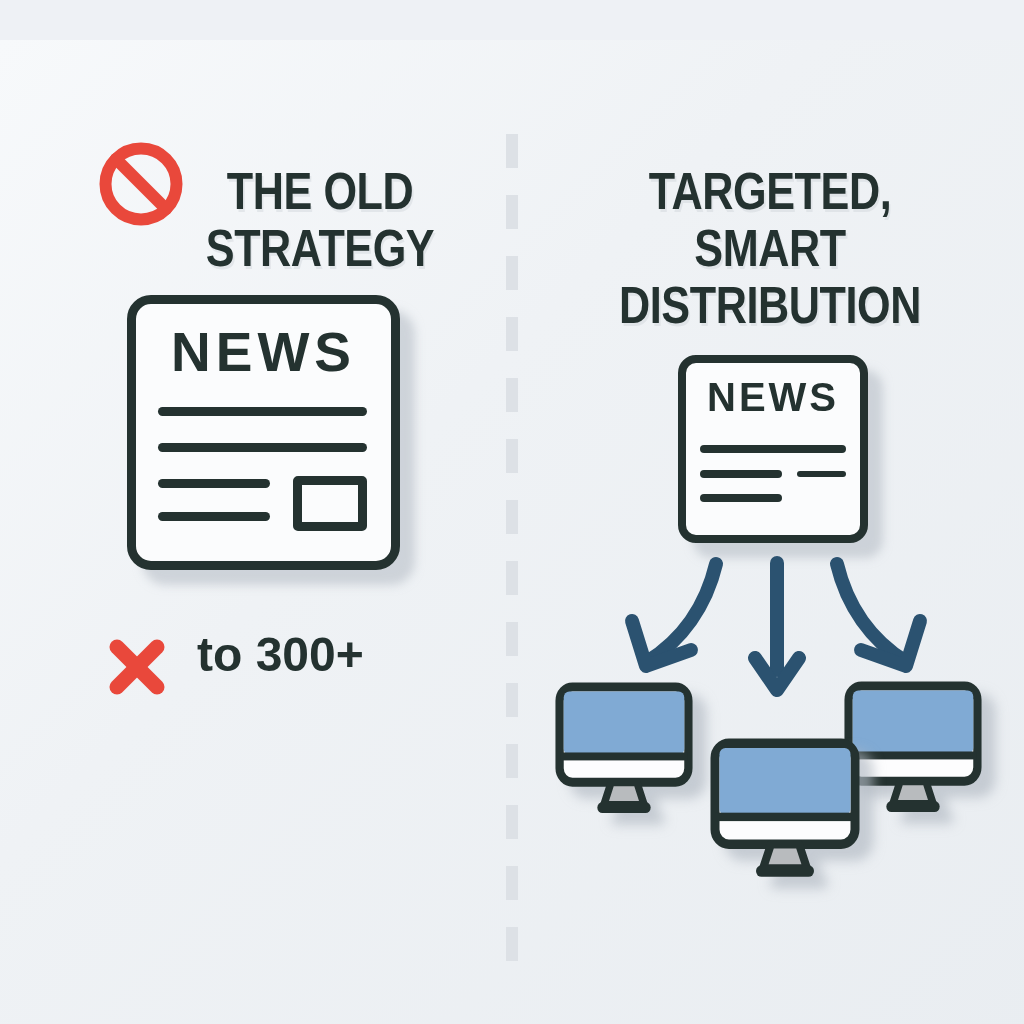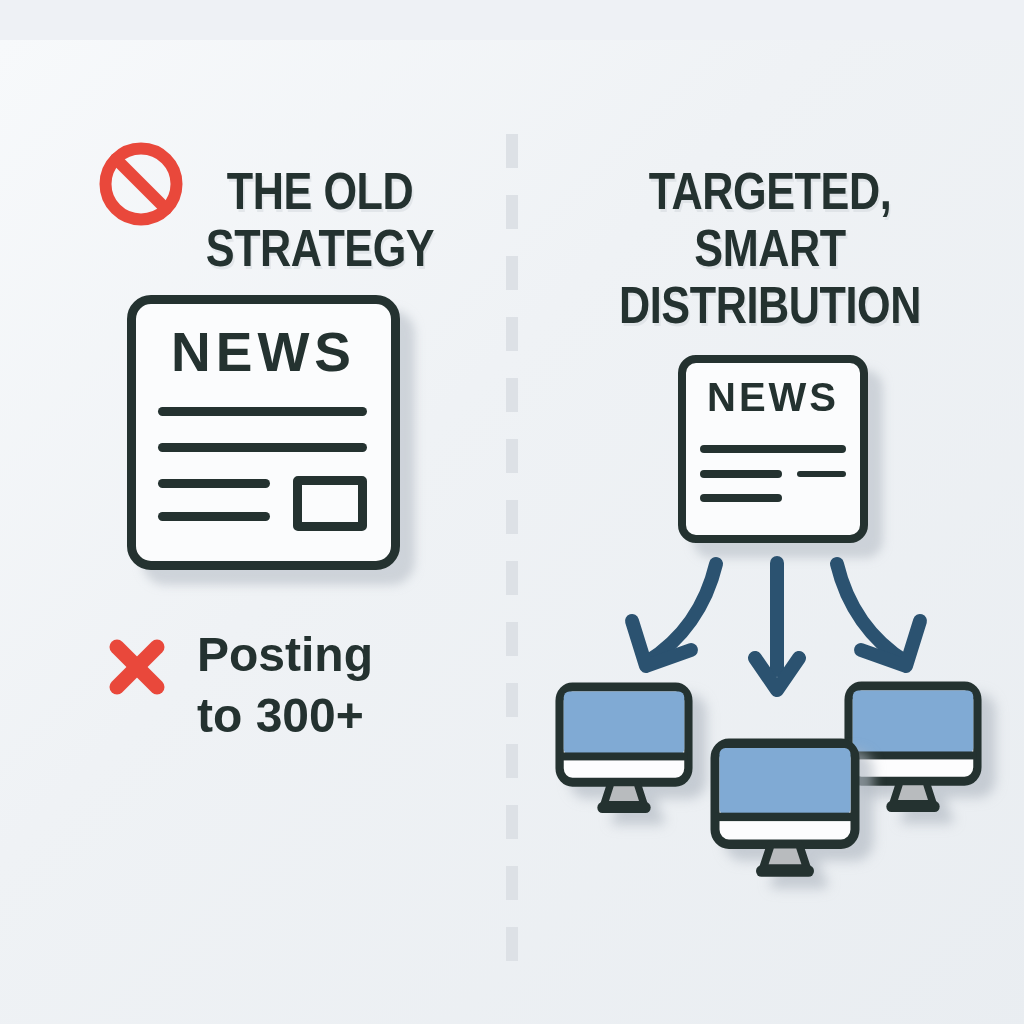--- a/index.html
+++ b/index.html
@@ -76,21 +76,20 @@
     <div class="nline" style="left:22px;top:208px;width:112px;"></div>
     <div class="ad-box" style="left:157px;top:172px;width:56px;height:37px;"></div>
   </div>
 
   <svg class="x-mark" viewBox="0 0 66 66">
     <line x1="13" y1="13" x2="53" y2="53" stroke="#e9483b" stroke-width="15" stroke-linecap="round"></line>
     <line x1="53" y1="13" x2="13" y2="53" stroke="#e9483b" stroke-width="15" stroke-linecap="round"></line>
   </svg>
 
   <div class="caption">
-    <span class="cline">Posting</span>
     <span class="cline">to 300+</span>
   </div>
 
   <h1 class="title title-right">
     <span class="tline">TARGETED,</span>
     <span class="tline">SMART</span>
     <span class="tline">DISTRIBUTION</span>
   </h1>
 
   <div class="news-card card-right">

